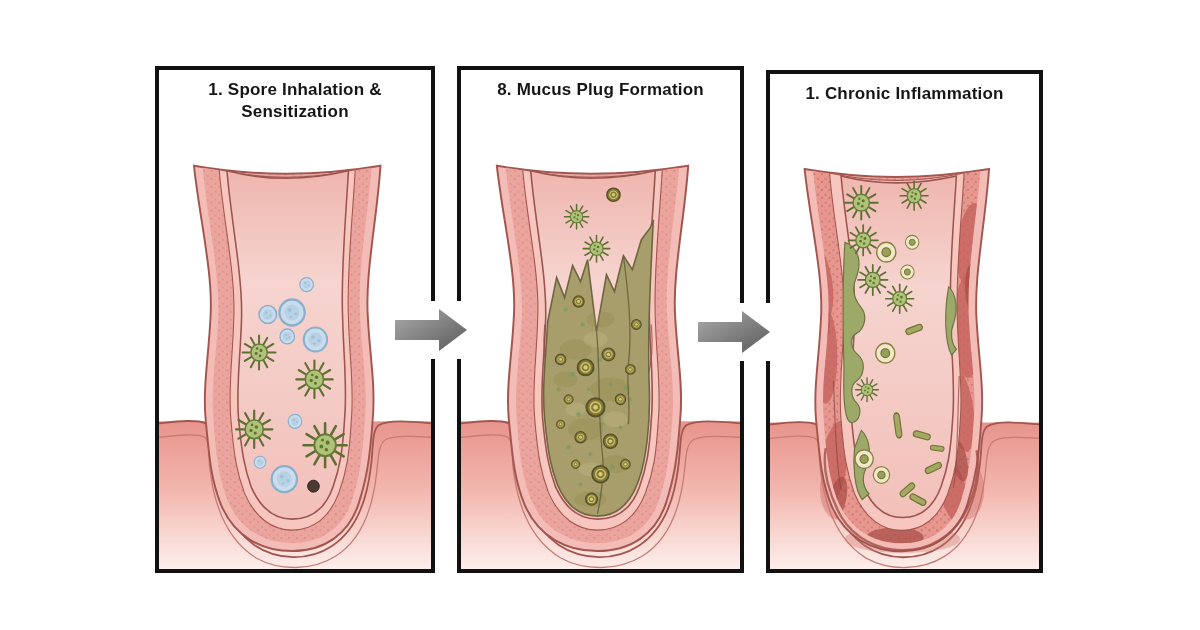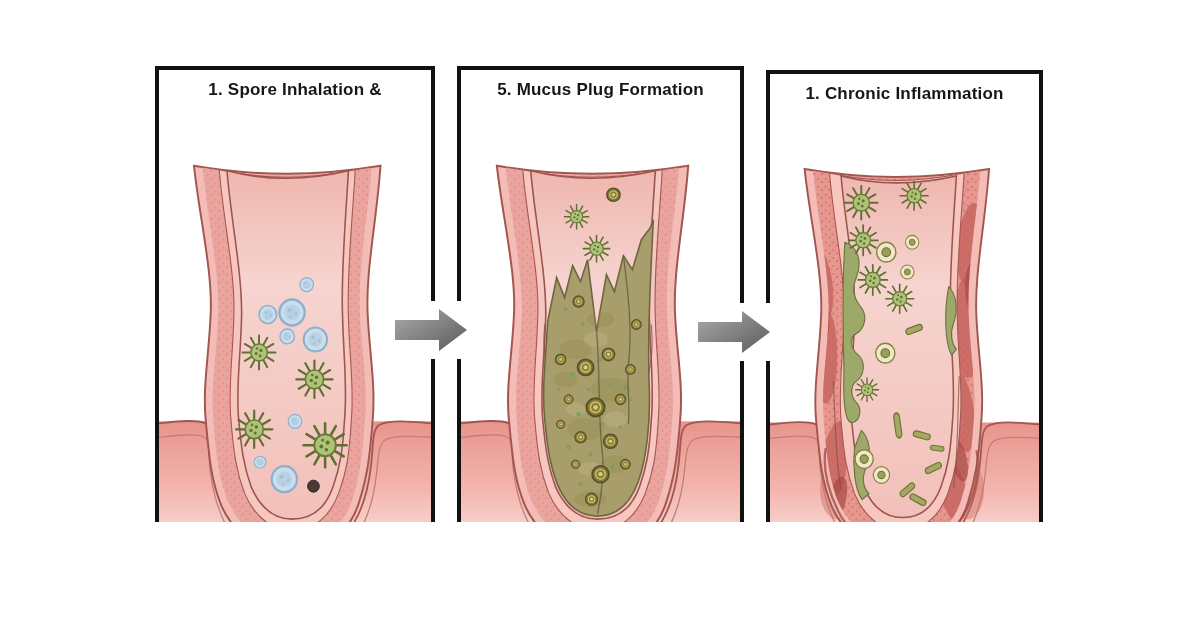--- a/index.html
+++ b/index.html
@@ -1,17 +1,17 @@
 <!DOCTYPE html>
 <html><head>
 <meta charset="utf-8">
 <style>
   html,body{margin:0;padding:0;background:#ffffff;}
   .canvas{
-    position:relative;width:1200px;height:522px;background:#ffffff;overflow:hidden;
+    position:relative;width:1200px;height:630px;background:#ffffff;overflow:hidden;
     font-family:"Liberation Sans", sans-serif;
   }
   .panel{
     position:absolute;box-sizing:border-box;border:4px solid #111111;background:#ffffff;
   }
   .panel-1{left:155px;top:66px;width:280px;height:507px;}
   .panel-2{left:457px;top:66px;width:287px;height:507px;}
   .panel-3{left:766px;top:70px;width:277px;height:503px;}
   .panel svg.art{position:absolute;left:0;top:0;width:100%;height:100%;}
   .panel-title{
@@ -119,20 +119,21 @@
       <rect x="-9" y="-3" width="18" height="6" rx="3" fill="#a3a963" stroke="#6f7433" stroke-width="1.2"></rect>
     </g>
   </defs>
 </svg>
 
 <div class="canvas">
 
   <section class="panel panel-1">
     <div class="panel-title">
       <span>1. Spore Inhalation &amp;</span>
+      <span>Sensitization</span>
     </div>
     <svg class="art" viewBox="0 0 280 500" preserveAspectRatio="none">
       <g>
         <rect class="bandRect" x="0" y="352" width="280" height="148"></rect>
         <path class="bandLine1" d="M0,354 C20,352 38,350 48,354 C56,359 54,372 57,392 C61,426 72,458 98,476 C122,492 155,492 178,477 C203,461 214,432 218,398 C221,376 219,362 226,356 C236,350 258,352 280,354"></path>
         <path class="bandLine2" d="M0,368 C20,366 38,364 47,368 C53,372 50,385 53,404 C58,440 72,472 100,489 C124,502 158,502 182,487 C208,471 220,440 224,404 C226,386 226,374 234,370 C244,366 262,367 280,368"></path>
       </g>
       <g>
         <path class="wOuter" d="M36,96 C42,150 56,205 53,248 C51,288 45,318 48,350 C52,392 54,412 64,436 C78,468 106,482 137,482 C170,482 196,465 206,433 C214,408 217,390 220,350 C223,316 217,286 215,248 C212,205 224,152 228,96 Q130,112 36,96 Z"></path>
         <path class="wMid" d="M45,98 C50,150 63,205 61,248 C59,288 53,318 56,350 C59,390 62,409 71,432 C84,461 109,474 137,474 C167,474 190,459 199,430 C207,406 209,389 212,350 C215,317 209,287 207,248 C204,205 214,152 219,98 Q130,113 45,98 Z"></path>
@@ -160,21 +161,21 @@
 
   <div class="arrow-wrap arrow-1">
     <svg width="78" height="58" viewBox="0 0 78 58">
       <rect width="78" height="58" fill="#ffffff"></rect>
       <polygon points="3,19 47,19 47,8 75,29 47,50 47,39 3,39" fill="url(#gArrow)"></polygon>
     </svg>
   </div>
 
   <section class="panel panel-2">
     <div class="panel-title">
-      <span>5. Mucus Plug Formation</span>
+      <span>8. Mucus Plug Formation</span>
       <span></span>
     </div>
     <svg class="art" viewBox="0 0 280 500" preserveAspectRatio="none">
       <defs>
         <clipPath id="clipPlug">
           <path d="M87,252 L96,208 L104,228 L112,196 L120,212 L127,190 L136,262 L146,205 L154,222 L163,186 L172,200 L181,170 L190,158 L193,150 C190,210 187,270 189,320 C190,355 186,390 178,412 C170,434 156,447 137,447 C120,447 106,437 97,416 C90,398 87,382 84,350 C81,318 85,290 87,252 Z"></path>
         </clipPath>
       </defs>
       <g>
         <rect class="bandRect" x="0" y="352" width="280" height="148"></rect>

